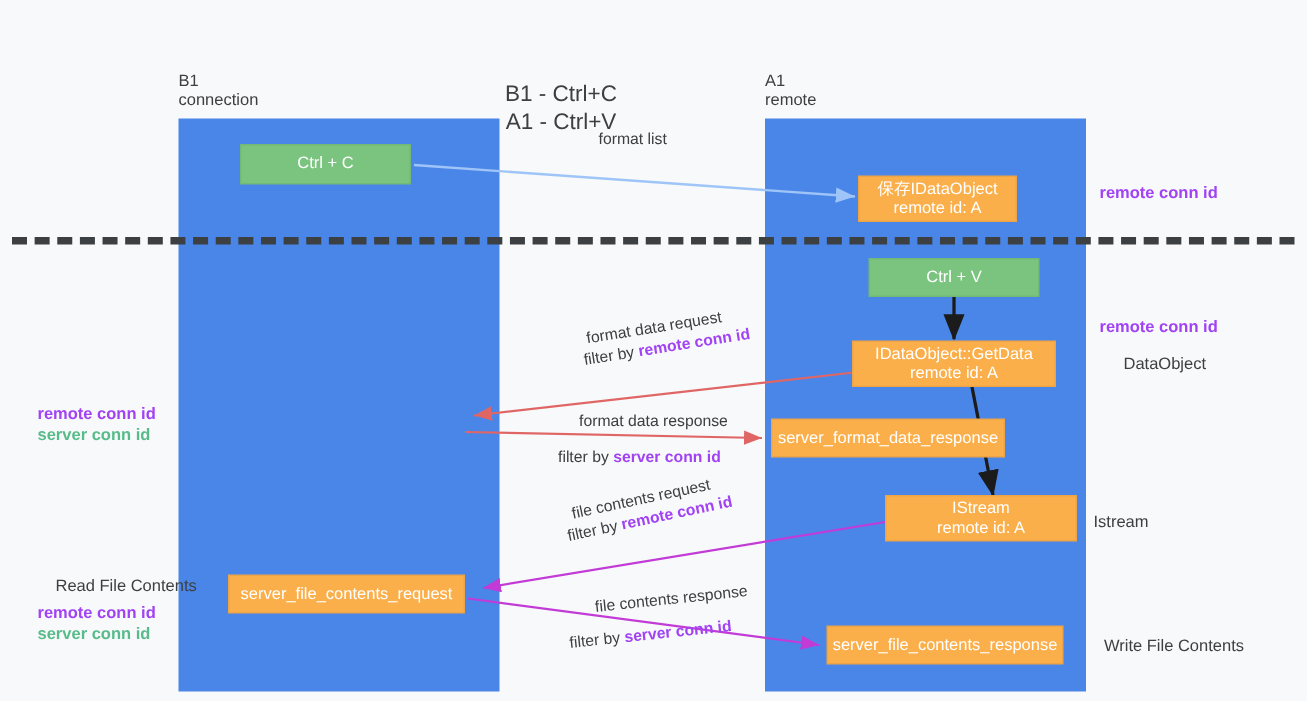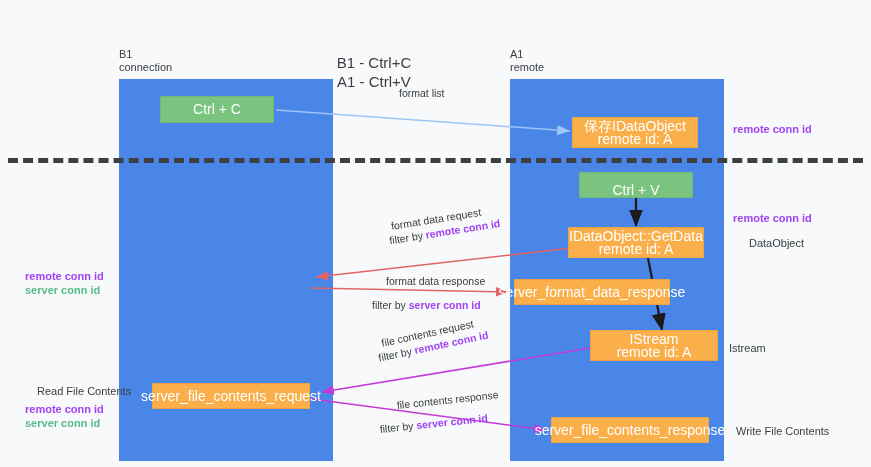--- a/index.html
+++ b/index.html
@@ -31,21 +31,21 @@
   .divider{
     position:absolute;left:8px;top:158px;width:855px;height:0;
     border-top:5px dashed #3c4043;
   }
 
   
   .node{
     position:absolute;box-sizing:border-box;
     display:flex;align-items:center;justify-content:center;
     flex-direction:column;
-    color:#ffffff;font-size:14px;line-height:13px;text-align:center;
+    color:#ffffff;font-size:11px;line-height:13px;text-align:center;
     border:1px solid rgba(0,0,0,0.06);
   }
   .node.green{background:#7bc47f;}
   .node.orange{background:#fbaf4b;}
   .node .l2{display:block;}
 
   
   .ann{position:absolute;font-size:11px;line-height:14px;white-space:nowrap;}
   .ann .plain{color:#3c4043;}
   .ann .purple{color:#a142f4;font-weight:bold;}
@@ -115,26 +115,26 @@
 
     <line x1="312" y1="399" x2="546" y2="430" stroke="#c23bd6" stroke-width="1.5" marker-end="url(#ah-mag)"></line>
   </svg>
 
   <div class="divider"></div>
 
   <div class="node green" style="left:160px;top:96px;width:114px;height:27px;">
     <span>Ctrl + C</span>
   </div>
 
-  <div class="node orange" style="left:572px;top:117px;width:126px;height:31px;">
+  <div class="node orange" style="left:572px;top:117px;width:106px;height:31px;">
     <span>保存IDataObject</span>
     <span class="l2">remote id: A</span>
   </div>
 
-  <div class="node green" style="left:579px;top:172px;width:114px;height:26px;justify-content:flex-end;">
+  <div class="node green" style="left:579px;top:172px;width:114px;height:26px;">
     <span>Ctrl + V</span>
   </div>
 
   <div class="node orange" style="left:568px;top:227px;width:136px;height:31px;justify-content:center;">
     <span>IDataObject::GetData</span>
     <span class="l2">remote id: A</span>
   </div>
 
 
   <div class="node orange" style="left:514px;top:279px;width:156px;height:26px;">

